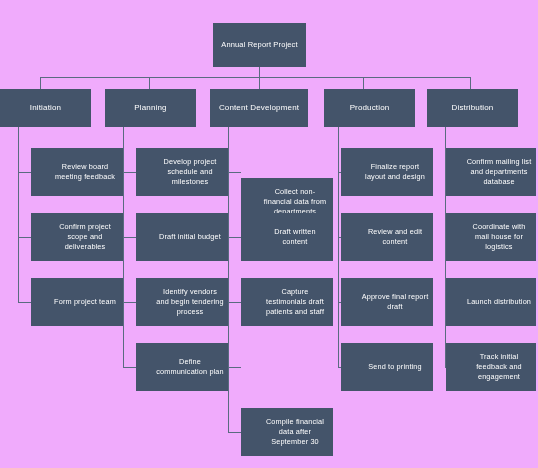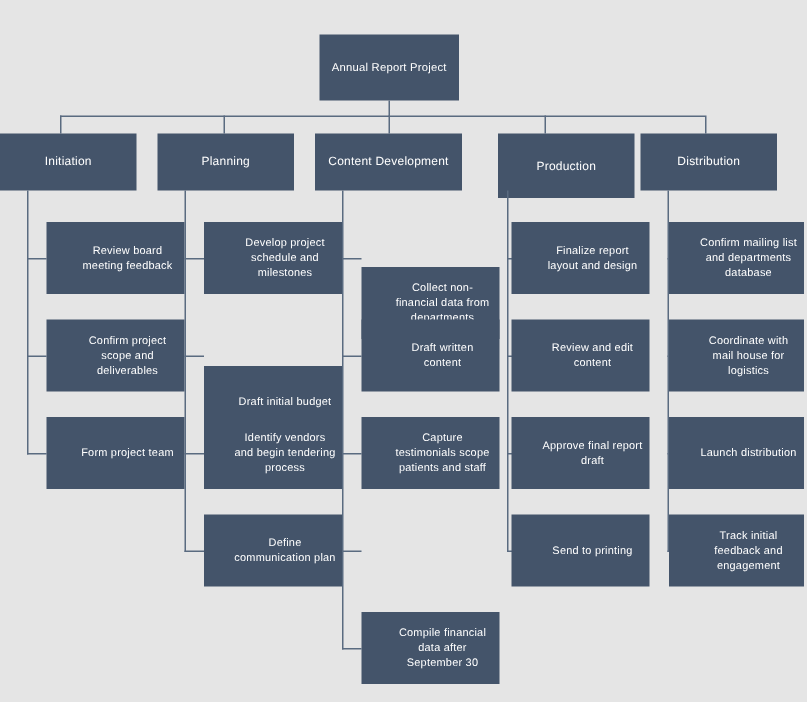--- a/index.html
+++ b/index.html
@@ -8,21 +8,21 @@
     padding: 0;
     background: #ffffff;
   }
   body {
     font-family: "Liberation Sans", sans-serif;
   }
   #wbs-canvas {
     position: relative;
     width: 538px;
     height: 468px;
-    background: #e5e5e5;
+    background: #f0abfc;
     overflow: hidden;
   }
   .node {
     position: absolute;
     background: #44546a;
     color: #ffffff;
     display: flex;
     align-items: center;
     justify-content: center;
     text-align: center;
@@ -101,21 +101,21 @@
     <span>Planning</span>
   </div>
   <div class="conn v" style="left:123px; top:127px; width:1px; height:241px;"></div>
 
   <div class="conn h" style="left:123px; top:172px; width:13px; height:1px;"></div>
   <div class="node leaf" style="left:136px; top:148px; width:92px; height:48px;">
     <span>Develop project schedule and milestones</span>
   </div>
 
   <div class="conn h" style="left:123px; top:237px; width:13px; height:1px;"></div>
-  <div class="node leaf" style="left:136px; top:213px; width:92px; height:48px;margin-top:31px;">
+  <div class="node leaf" style="left:136px; top:213px; width:92px; height:48px;">
     <span>Draft initial budget</span>
   </div>
 
   <div class="conn h" style="left:123px; top:302px; width:13px; height:1px;"></div>
   <div class="node leaf" style="left:136px; top:278px; width:92px; height:48px;">
     <span>Identify vendors and begin tendering process</span>
   </div>
 
   <div class="conn h" style="left:123px; top:367px; width:13px; height:1px;"></div>
   <div class="node leaf" style="left:136px; top:343px; width:92px; height:48px;">
@@ -132,31 +132,31 @@
     <span>Collect non-financial data from departments</span>
   </div>
 
   <div class="conn h" style="left:228px; top:237px; width:13px; height:1px;"></div>
   <div class="node leaf" style="left:241px; top:213px; width:92px; height:48px;">
     <span>Draft written content</span>
   </div>
 
   <div class="conn h" style="left:228px; top:302px; width:13px; height:1px;"></div>
   <div class="node leaf" style="left:241px; top:278px; width:92px; height:48px;">
-    <span>Capture testimonials scope patients and staff</span>
+    <span>Capture testimonials draft patients and staff</span>
   </div>
 
   <div class="conn h" style="left:228px; top:367px; width:13px; height:1px;"></div>
 
   <div class="conn h" style="left:228px; top:432px; width:13px; height:1px;"></div>
   <div class="node leaf" style="left:241px; top:408px; width:92px; height:48px;">
     <span>Compile financial data after September 30</span>
   </div>
 
-  <div class="node header" style="left:332px; top:89px; width:91px; height:43px;">
+  <div class="node header" style="left:324px; top:89px; width:91px; height:38px;">
     <span>Production</span>
   </div>
   <div class="conn v" style="left:338px; top:127px; width:1px; height:241px;"></div>
 
   <div class="conn h" style="left:338px; top:172px; width:13px; height:1px;"></div>
   <div class="node leaf" style="left:341px; top:148px; width:92px; height:48px;">
     <span>Finalize report layout and design</span>
   </div>
 
   <div class="conn h" style="left:338px; top:237px; width:13px; height:1px;"></div>

